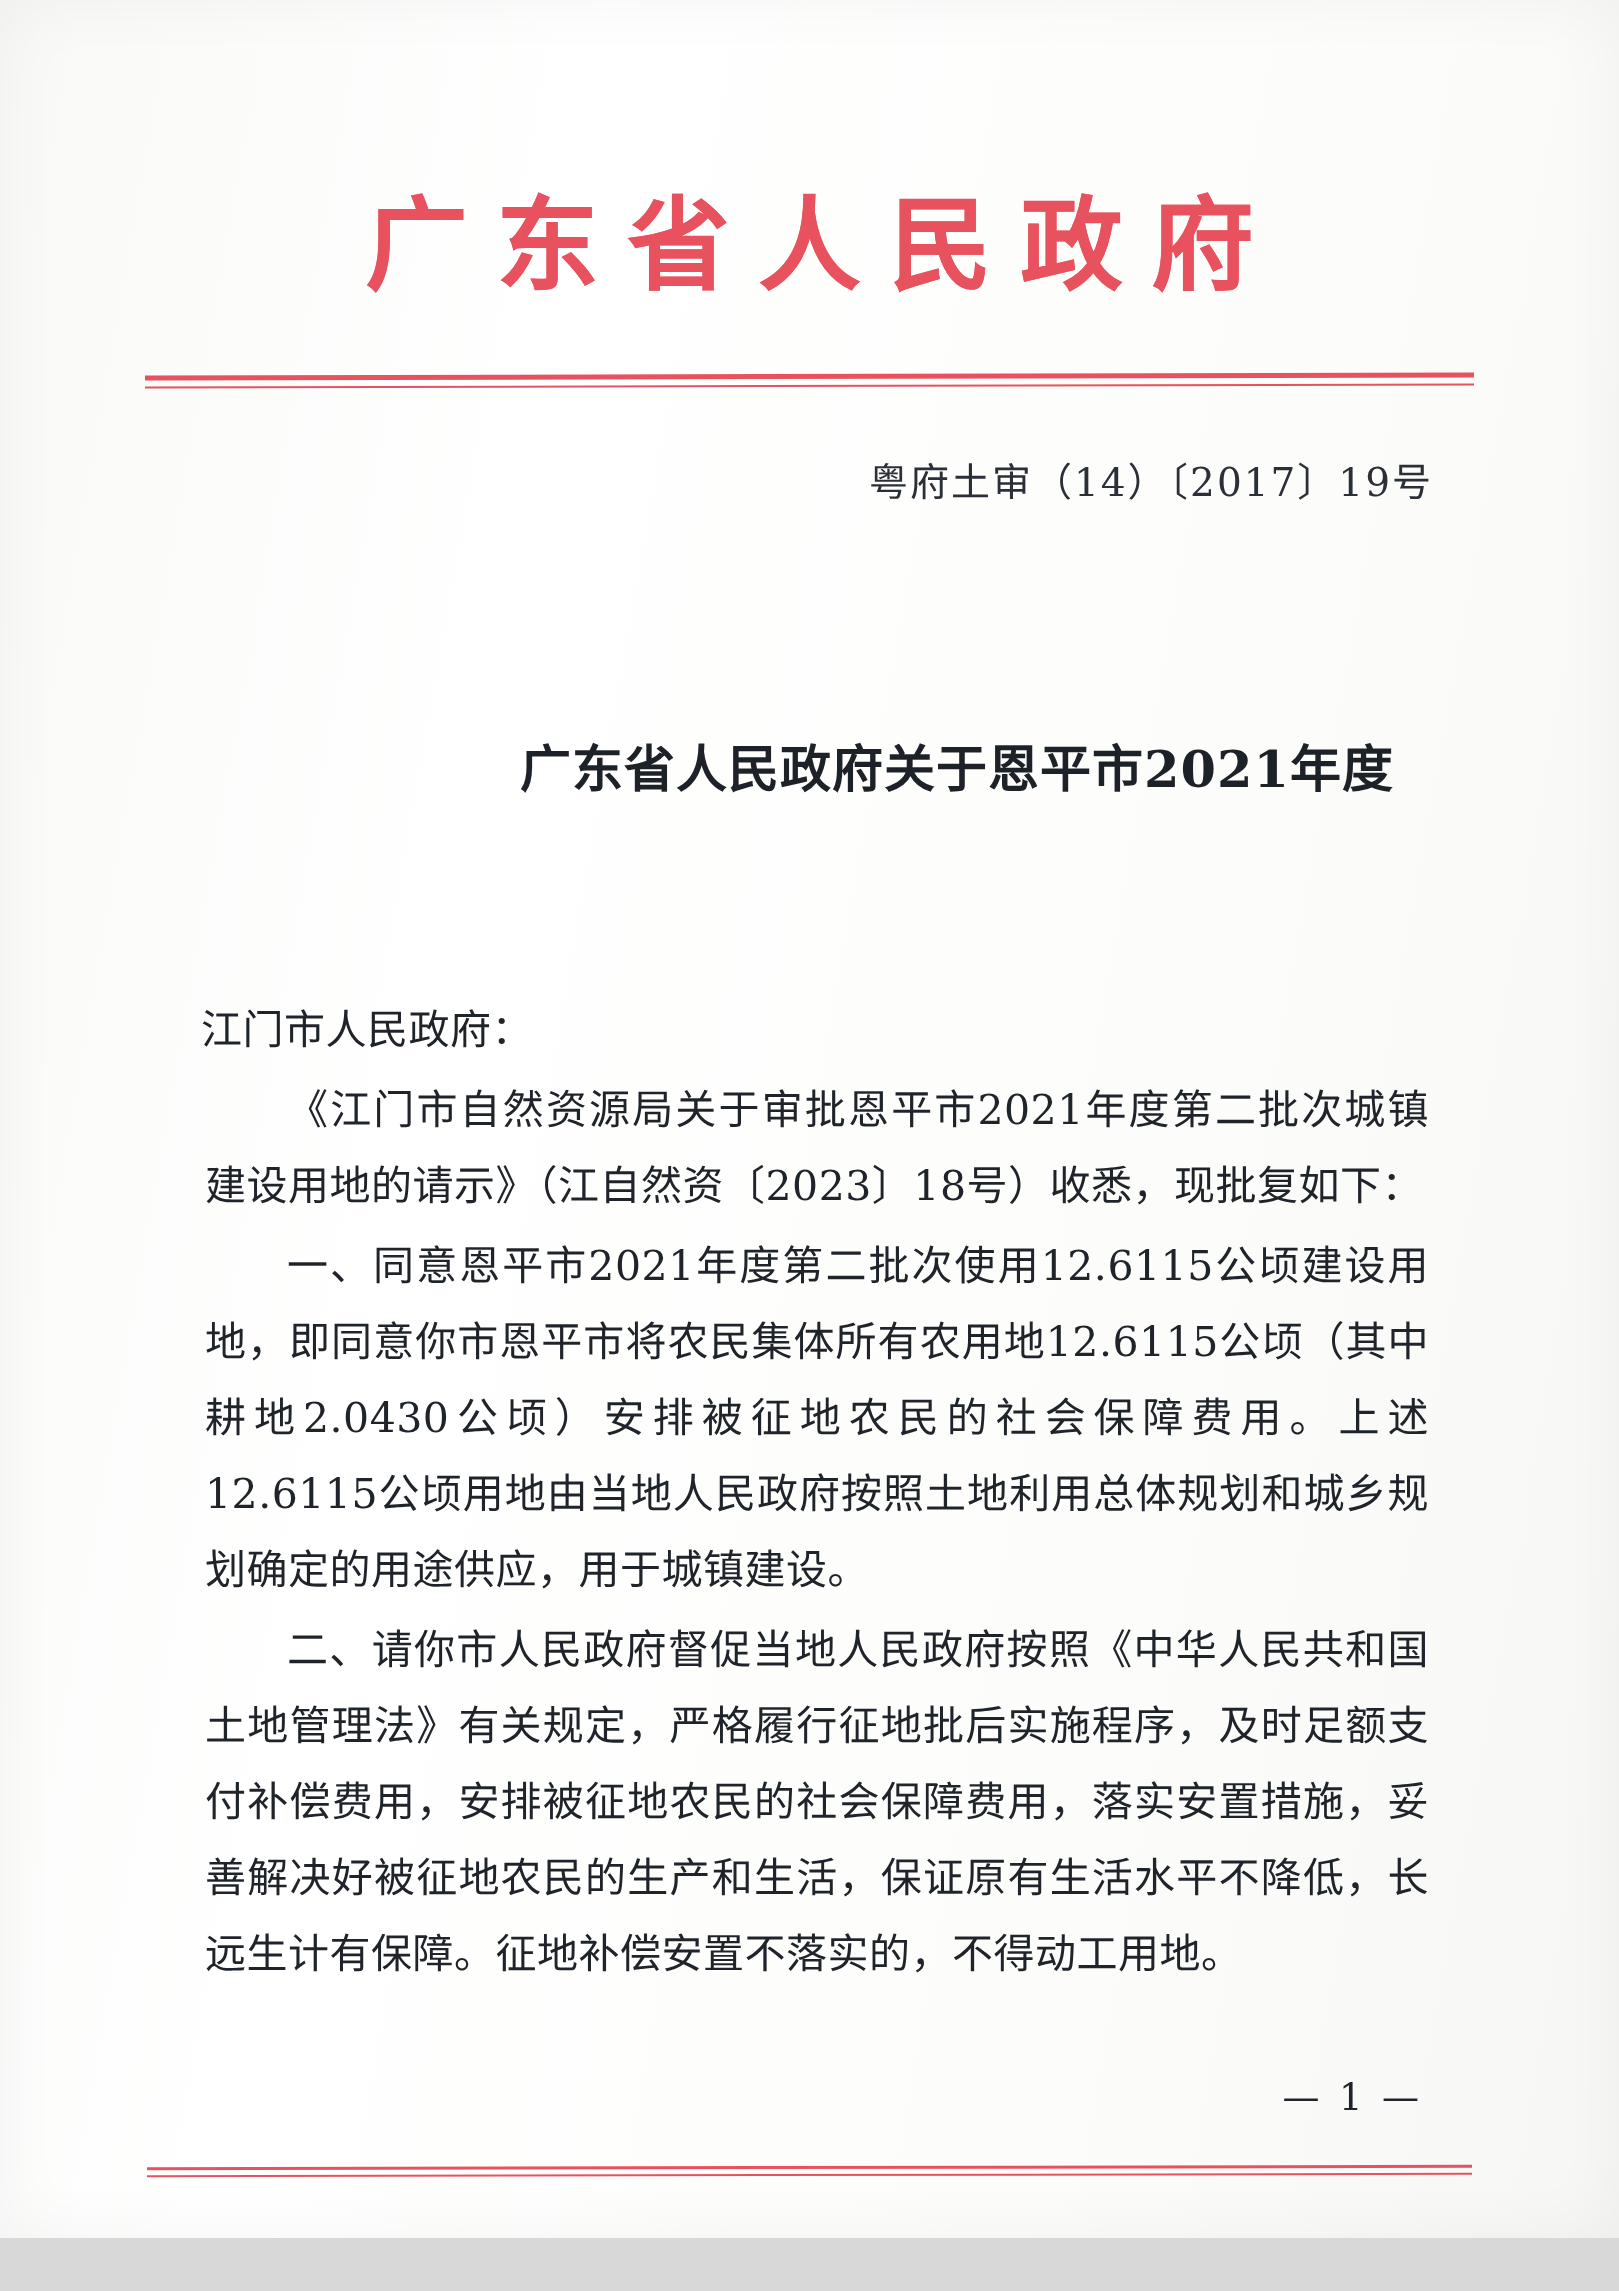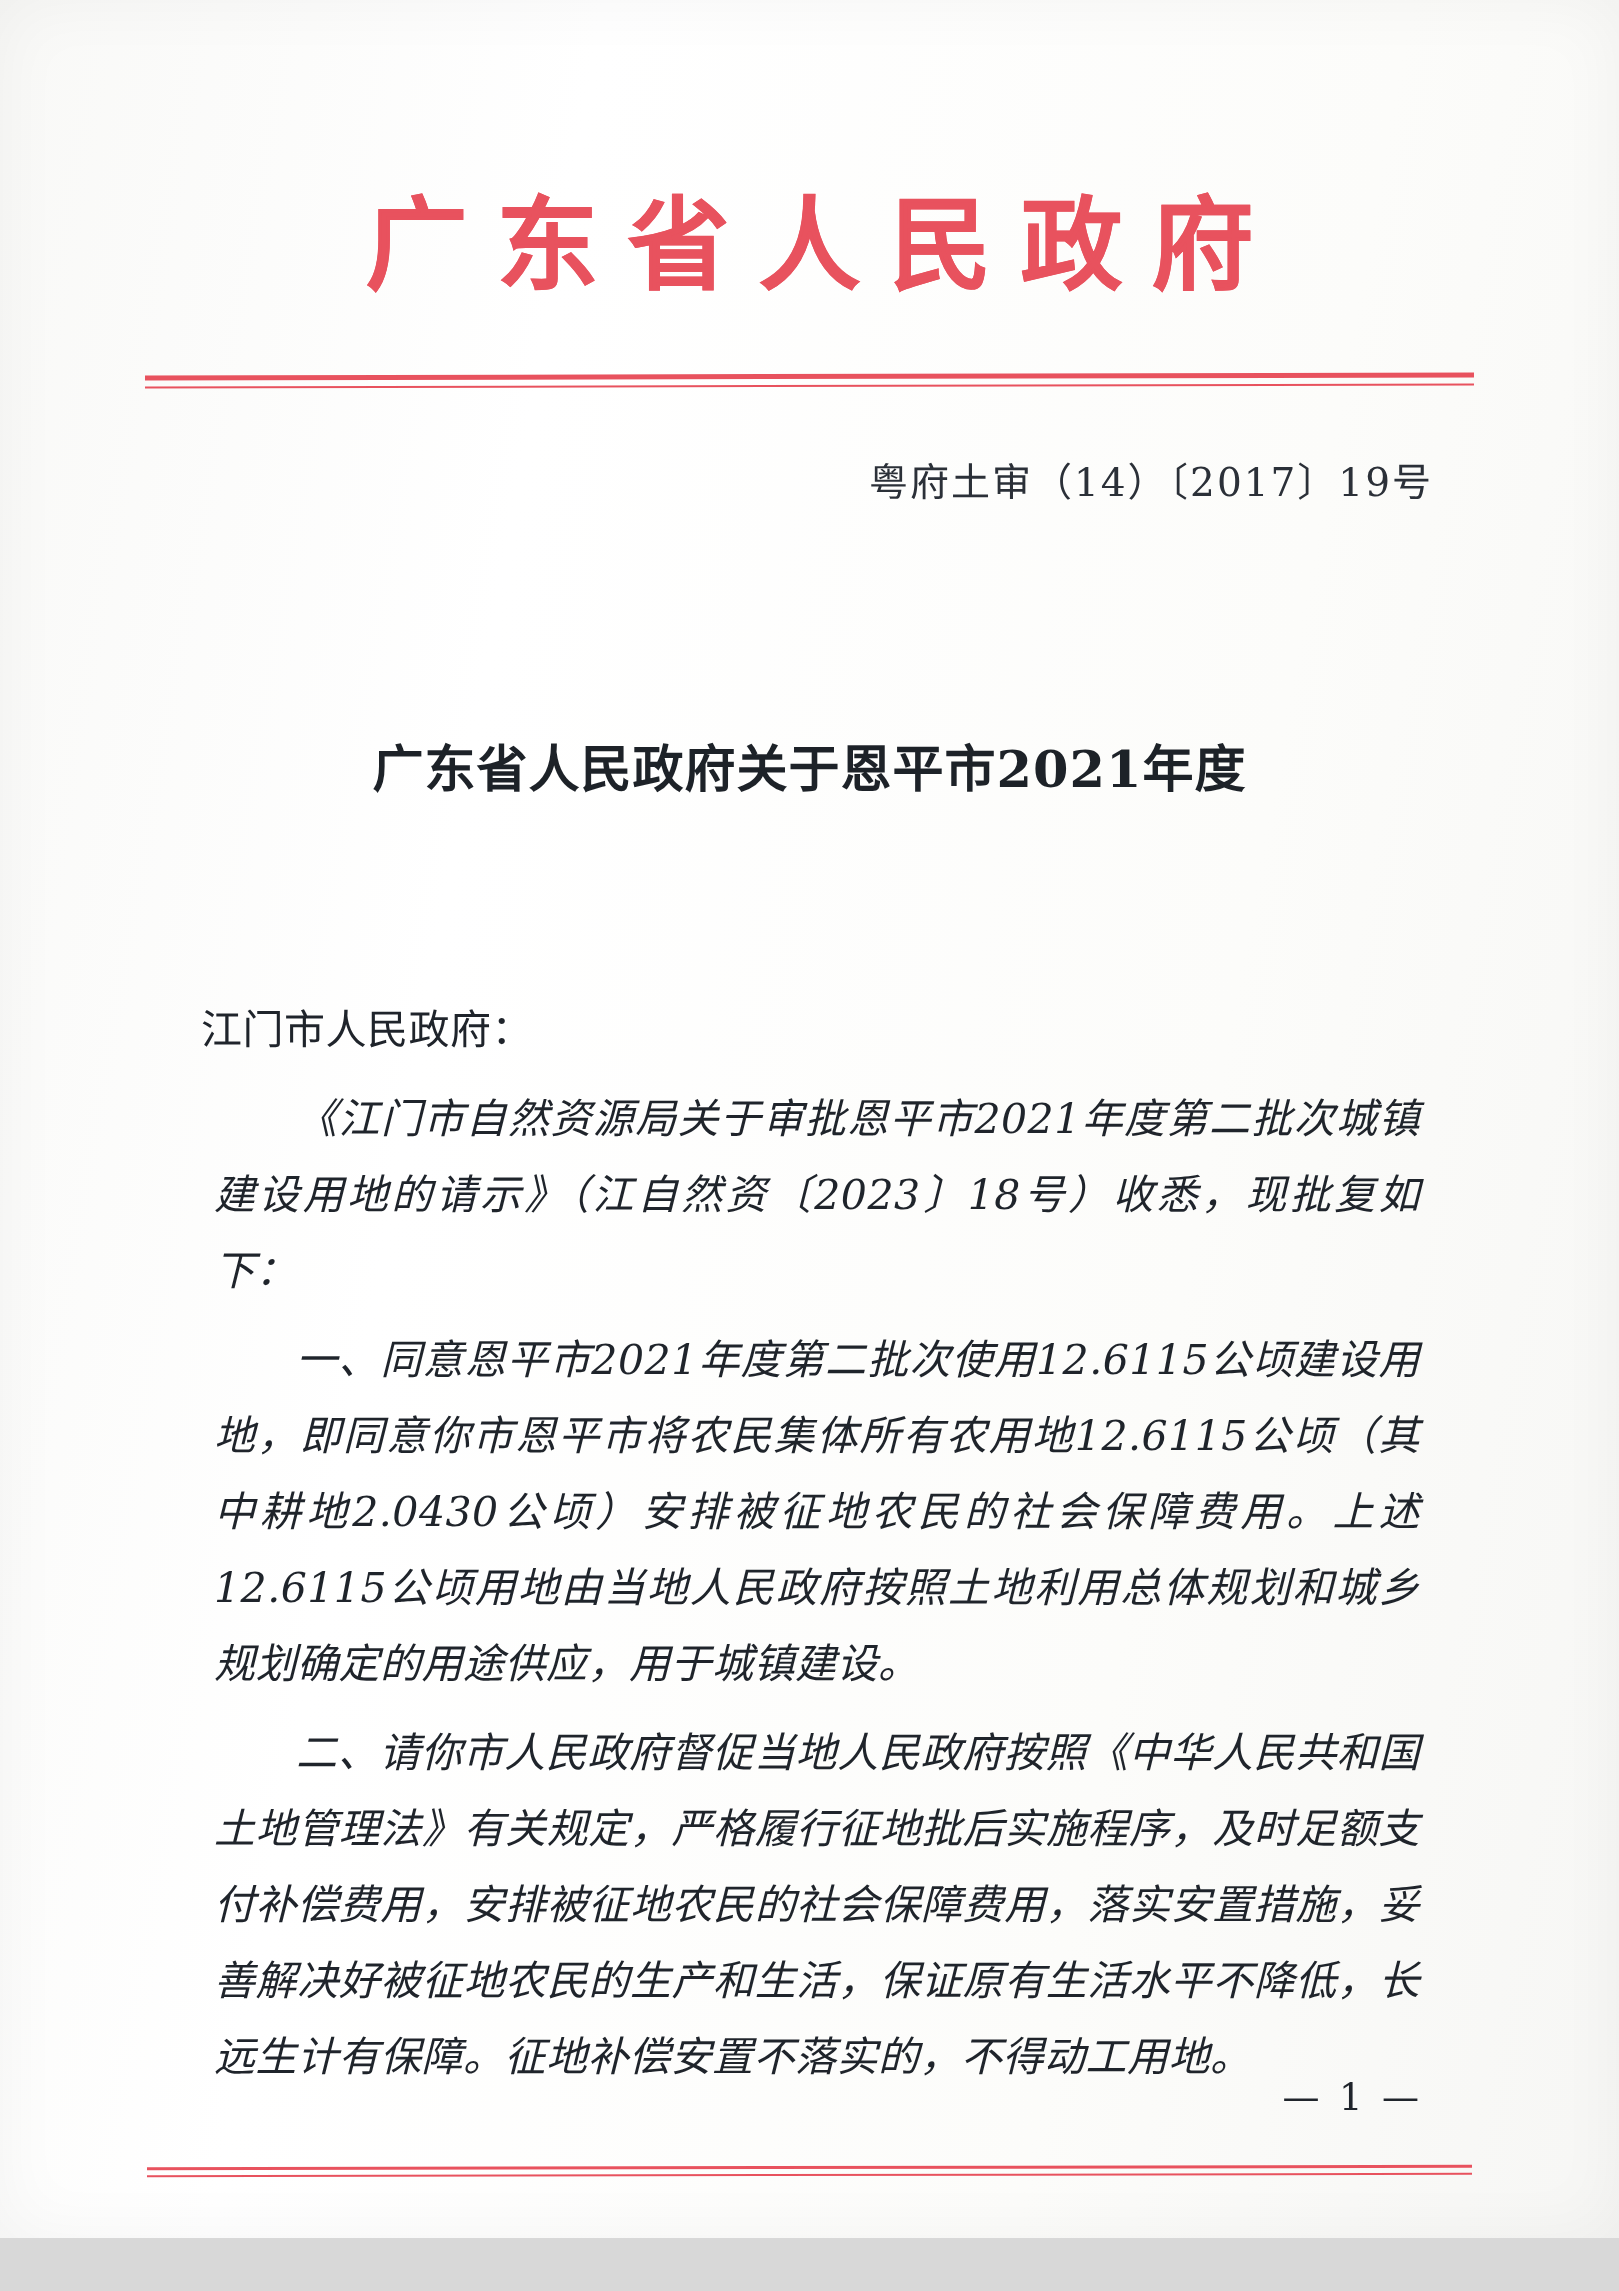--- a/index.html
+++ b/index.html
@@ -77,21 +77,21 @@
     white-space: nowrap;
     font-family: "DejaVu Serif", "Liberation Serif", serif;
   }
 
   
   .doc-title {
     position: absolute;
     left: 225px;
     right: 225px;
     top: 733px;
-    text-align: center;
+    text-align: right;
     color: #1d2228;
     font-weight: 700;
     font-size: 51px;
     line-height: 1.42;
     letter-spacing: 1px;
     font-family: "DejaVu Serif", "Liberation Serif", serif;
   }
   .doc-title .tline { display: block; white-space: nowrap; }
 
   
@@ -105,23 +105,22 @@
     line-height: 76px;
     letter-spacing: 0.5px;
     text-align: justify;
     text-justify: inter-ideograph;
     font-family: "DejaVu Serif", "Liberation Serif", serif;
   }
   .salutation {
     margin: 0 0 0 0;
   }
   .para {
-    margin: 13px;
+    margin: 4px;
     text-indent: 2em;
-    font-style: italic;
   }
 
   
   .pagenum {
     position: absolute;
     right: 196px;
     top: 2076px;
     font-size: 37px;
     color: #1f242b;
     letter-spacing: 3.9px;

